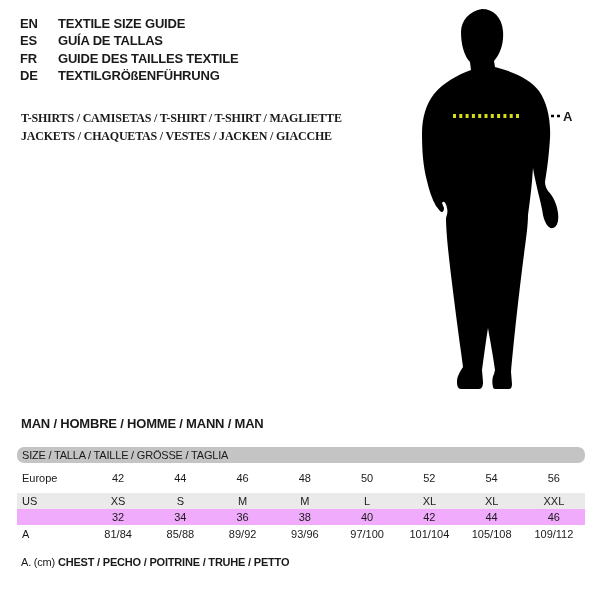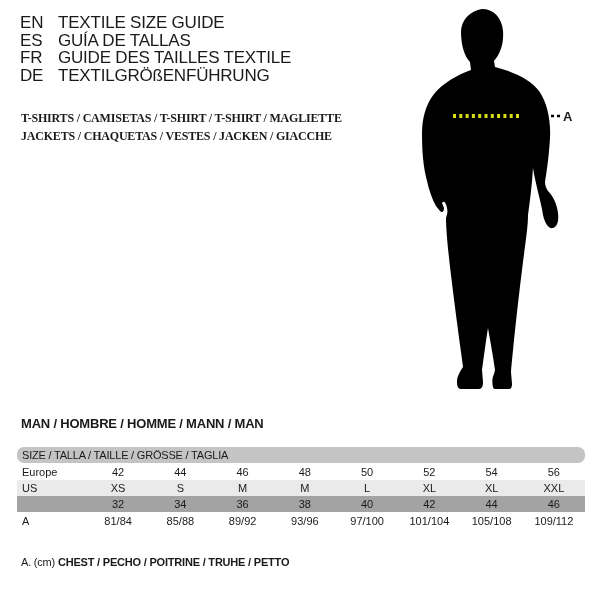--- a/index.html
+++ b/index.html
@@ -1,40 +1,40 @@
 <!DOCTYPE html>
 <html><head>
 <meta charset="utf-8">
 <style>
   html,body{margin:0;padding:0;background:#fff;}
   .page{position:relative;width:600px;height:600px;background:#ffffff;overflow:hidden;
         font-family:"Liberation Sans", sans-serif;color:#1a1a1a;}
 
   
   .lang-block{position:absolute;left:20px;top:16px;}
-  .lang-row{display:flex;height:17.4px;align-items:flex-end;font-size:17px;font-weight:normal;letter-spacing:-0.2px;}
+  .lang-row{display:flex;height:17.4px;align-items:flex-start;font-size:13px;font-weight:bold;letter-spacing:-0.2px;}
   .lang-code{width:38px;}
 
   
   .category-block{position:absolute;left:21px;top:110px;font-size:12px;font-weight:bold;
                   line-height:17.5px;letter-spacing:-0.2px;font-family:Liberation Serif, serif;}
 
   
   .figure{position:absolute;left:395px;top:0px;width:205px;height:400px;}
 
   
   .man-title{position:absolute;left:21px;top:416px;font-size:13px;font-weight:bold;letter-spacing:-0.2px;}
 
   
   .size-table{position:absolute;left:17px;top:447px;width:568px;font-size:11px;}
   .t-header{height:16px;line-height:16px;background:#c4c4c4;padding-left:5px;letter-spacing:-0.2px;border-radius:7px;}
   .t-row{display:flex;align-items:center;}
-  .t-row.r-europe{height:17px;}
+  .t-row.r-europe{height:30px;}
   .t-row.r-us{height:16px;background:#eaeaea;}
-  .t-row.r-blank{height:16px;background:#a3a3a3;}
+  .t-row.r-blank{height:16px;background:#f0abfc;}
   .t-row.r-a{height:18px;}
   .t-label{width:65px;padding-left:5px;flex:none;}
   .t-cell{flex:1;text-align:center;}
 
   
   .footnote{position:absolute;left:21px;top:556px;font-size:11px;letter-spacing:-0.2px;}
   .footnote .fn-bold{font-weight:bold;}
 </style>
 </head>
 <body>

